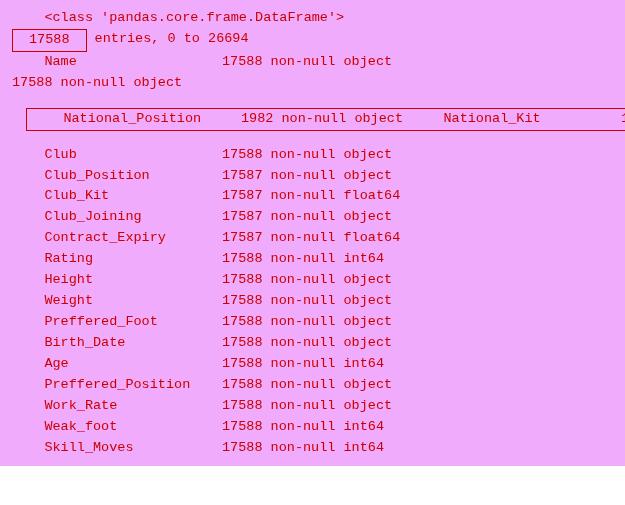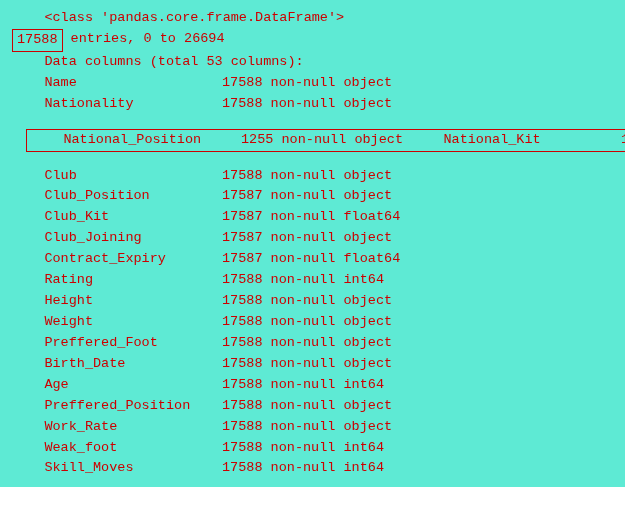--- a/index.html
+++ b/index.html
@@ -12,21 +12,21 @@
       background: #ffffff;
       font-family: 'Courier New', Courier, monospace;
       font-size: 13.5px;
       color: #cc0000;
       width: 625px;
       min-height: 505px;
       overflow: hidden;
     }
 
     .output-area {
-      background: #5eead4;
+      background: #f0abfc;
       padding: 8px 12px;
       line-height: 1.55;
     }
 
     .line {
       display: flex;
       flex-direction: row;
       white-space: pre;
     }
 
@@ -55,43 +55,40 @@
     .highlight-line {
       display: flex;
       flex-direction: row;
       white-space: pre;
       padding: 0 4px;
     }
 
     .range-highlight {
       border: 1.5px solid #cc0000;
       display: inline;
-      padding: 0 4px;
+      padding: 0 16px;
     }
 
     .data-line {
       display: flex;
       white-space: pre;
     }
   </style>
 </head>
 <body>
 
 <div class="output-area">
 
   <div class="line">
     <span class="text-red">    &lt;class 'pandas.core.frame.DataFrame'&gt;</span>
   </div>
 
   <div class="line">
     <span class="range-highlight text-red">17588</span><span class="text-red"> entries, 0 to 26694</span>
   </div>
 
-  <div class="line">
-    <span class="text-red">    Data columns (total 53 columns):</span>
-  </div>
 
-  <div id="rows-container"><div class="data-line"><span class="col-name text-red">    Name</span><span class="col-info text-red">17588 non-null object</span></div><div class="data-line"><span class="col-name text-red">    Nationality</span><span class="col-info text-red">17588 non-null object</span></div><div class="highlight-box">
-        <div class="highlight-line"><span class="col-name text-red">    National_Position</span><span class="col-info text-red">1255 non-null object</span></div>
+  <div id="rows-container"><div class="data-line"><span class="col-name text-red">    Name</span><span class="col-info text-red">17588 non-null object</span></div><div class="data-line"><span class="col-info text-red">17588 non-null object</span></div><div class="highlight-box">
+        <div class="highlight-line"><span class="col-name text-red">    National_Position</span><span class="col-info text-red">1982 non-null object</span></div>
         <div class="highlight-line"><span class="col-name text-red">    National_Kit</span><span class="col-info text-red">1818 non-null float64</span></div>
       </div><div class="data-line"><span class="col-name text-red">    Club</span><span class="col-info text-red">17588 non-null object</span></div><div class="data-line"><span class="col-name text-red">    Club_Position</span><span class="col-info text-red">17587 non-null object</span></div><div class="data-line"><span class="col-name text-red">    Club_Kit</span><span class="col-info text-red">17587 non-null float64</span></div><div class="data-line"><span class="col-name text-red">    Club_Joining</span><span class="col-info text-red">17587 non-null object</span></div><div class="data-line"><span class="col-name text-red">    Contract_Expiry</span><span class="col-info text-red">17587 non-null float64</span></div><div class="data-line"><span class="col-name text-red">    Rating</span><span class="col-info text-red">17588 non-null int64</span></div><div class="data-line"><span class="col-name text-red">    Height</span><span class="col-info text-red">17588 non-null object</span></div><div class="data-line"><span class="col-name text-red">    Weight</span><span class="col-info text-red">17588 non-null object</span></div><div class="data-line"><span class="col-name text-red">    Preffered_Foot</span><span class="col-info text-red">17588 non-null object</span></div><div class="data-line"><span class="col-name text-red">    Birth_Date</span><span class="col-info text-red">17588 non-null object</span></div><div class="data-line"><span class="col-name text-red">    Age</span><span class="col-info text-red">17588 non-null int64</span></div><div class="data-line"><span class="col-name text-red">    Preffered_Position</span><span class="col-info text-red">17588 non-null object</span></div><div class="data-line"><span class="col-name text-red">    Work_Rate</span><span class="col-info text-red">17588 non-null object</span></div><div class="data-line"><span class="col-name text-red">    Weak_foot</span><span class="col-info text-red">17588 non-null int64</span></div><div class="data-line"><span class="col-name text-red">    Skill_Moves</span><span class="col-info text-red">17588 non-null int64</span></div></div>
 
 </div>
 
 </body></html>

